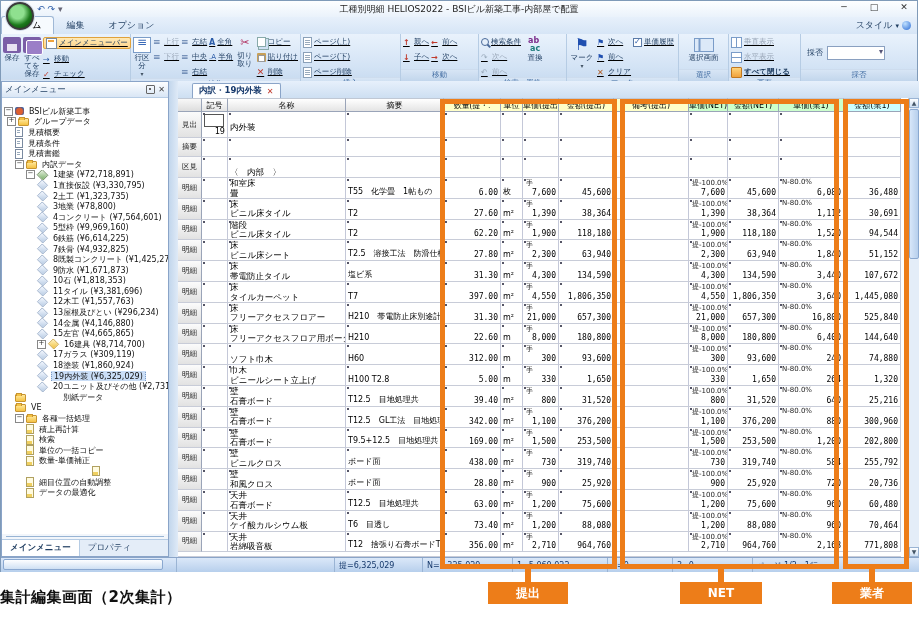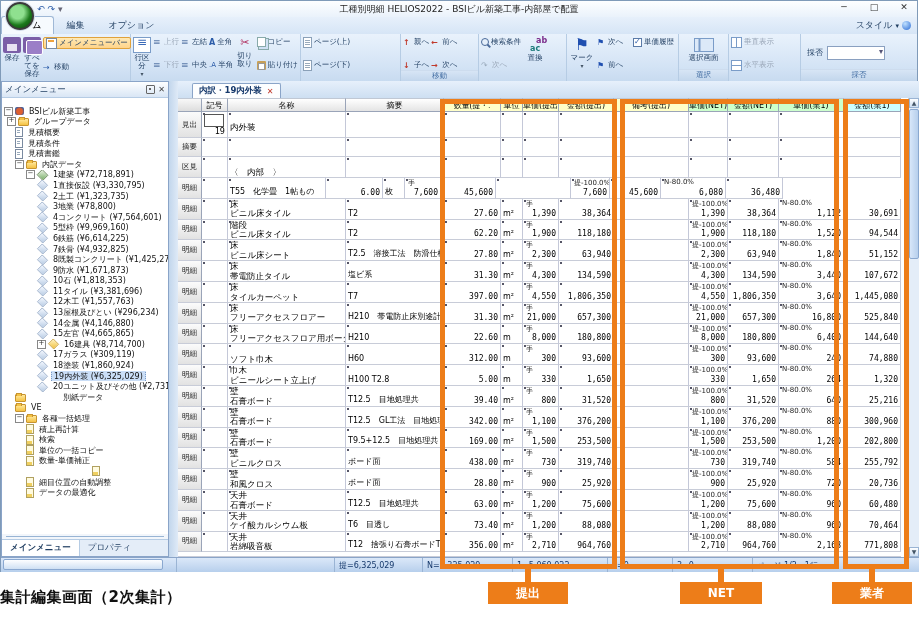--- a/index.html
+++ b/index.html
@@ -28,21 +28,21 @@
   .help-orb{width:9px;height:9px;border-radius:50%;background:radial-gradient(circle at 35% 30%,#bfe0ff,#2a6ad4);display:inline-block;}
   
   .ribbon{position:absolute;left:0;top:33px;width:100%;height:47px;
           background:linear-gradient(#e9f2fc,#d3e3f5 70%,#c8dbf0);display:flex;}
   .group{border-right:1px solid #b6cce4;box-sizing:border-box;display:flex;flex-direction:column;}
   .g-items{flex:1;display:flex;align-items:flex-start;padding:2px 2px 0 2px;gap:2px;}
   .g-label{height:11px;font-size:7.5px;color:#3e6aa0;text-align:center;
            background:linear-gradient(#d7e5f5,#c2d6ec);border-top:1px solid #cddcee;}
   .bigbtn{width:34px;display:flex;flex-direction:column;align-items:center;font-size:7.5px;color:#1d3b5f;text-align:center;line-height:8px;padding-top:1px;}
   .bigbtn .bi{width:18px;height:16px;margin-bottom:1px;position:relative;}
-  .smallcol{display:flex;flex-direction:column;gap:13px;padding-top:1px;}
+  .smallcol{display:flex;flex-direction:column;gap:5px;padding-top:1px;text-decoration:underline;}
   .sbtn{display:flex;align-items:center;gap:2px;font-size:7.5px;color:#1d3b5f;height:10px;white-space:nowrap;}
   .sbtn.dis{color:#9aa7b8;}
   .hl{background:linear-gradient(#ffe9b5,#ffd48a);border:1px solid #e0a23c;border-radius:2px;padding:0 2px;}
   
   .ic{display:inline-block;width:9px;height:9px;position:relative;flex:none;}
   .bi .floppy-big{position:absolute;inset:0;background:#7b5ea7;border-radius:2px;}
   .bi .floppy-big::after{content:"";position:absolute;left:4px;top:7px;right:4px;bottom:2px;background:#e8e2f2;}
   .bi .floppy2{position:absolute;left:3px;top:3px;right:-2px;bottom:-2px;background:#9b7ec7;border:1px solid #fff;border-radius:2px;}
   .gridic{background:#fff;border:1px solid #7a8aa0;}
   .gridic::after{content:"";position:absolute;left:1px;top:1px;width:6px;height:2px;background:#f0a23c;}
@@ -369,21 +369,21 @@
               <span class="ic" style="color:#9ab;font-size:8px;">↷</span>
               <span>次へ</span>
             </div>
           <div class="sbtn dis">
               <span class="ic" style="color:#9ab;font-size:8px;">↶</span>
               <span>前へ</span>
             </div>
         </div>
         <div class="bigbtn" style="width:24px;">
           <span class="bi" style="height:16px;">
-            <span class="ab" style="position:absolute;left:10px;top:0;">ab</span>
+            <span class="ab" style="position:absolute;left:2px;top:0;">ab</span>
             <span class="ac" style="position:absolute;left:4px;top:8px;">ac</span>
           </span>
           <span>置換</span>
         </div>
       </div>
       <div class="g-label">検索・置換</div>
     </div>
 
     <div class="group" style="width:112px;">
       <div class="g-items">
@@ -868,20 +868,24 @@
                 </div>
                 <div class="cell c-gamt mk">
                   <span class="num"></span>
                 </div>
               </div>
 
               <div class="brow" data-rt="d">
                 <div class="cell c-type">明細</div>
                 <div class="cell c-kigo mk">
                   <span class="num"></span>
+                </div>
+                <div class="cell c-name mk">
+                  <div>和室床</div>
+                  <div>畳</div>
                 </div>
                 <div class="cell c-spec mk">
                   <span class="bl">T55　化学畳　1帖もの</span>
                 </div>
                 <div class="cell c-qty mk">
                   <span class="num">6.00</span>
                 </div>
                 <div class="cell c-unit mk">
                   <span class="bl">枚</span>
                 </div>

